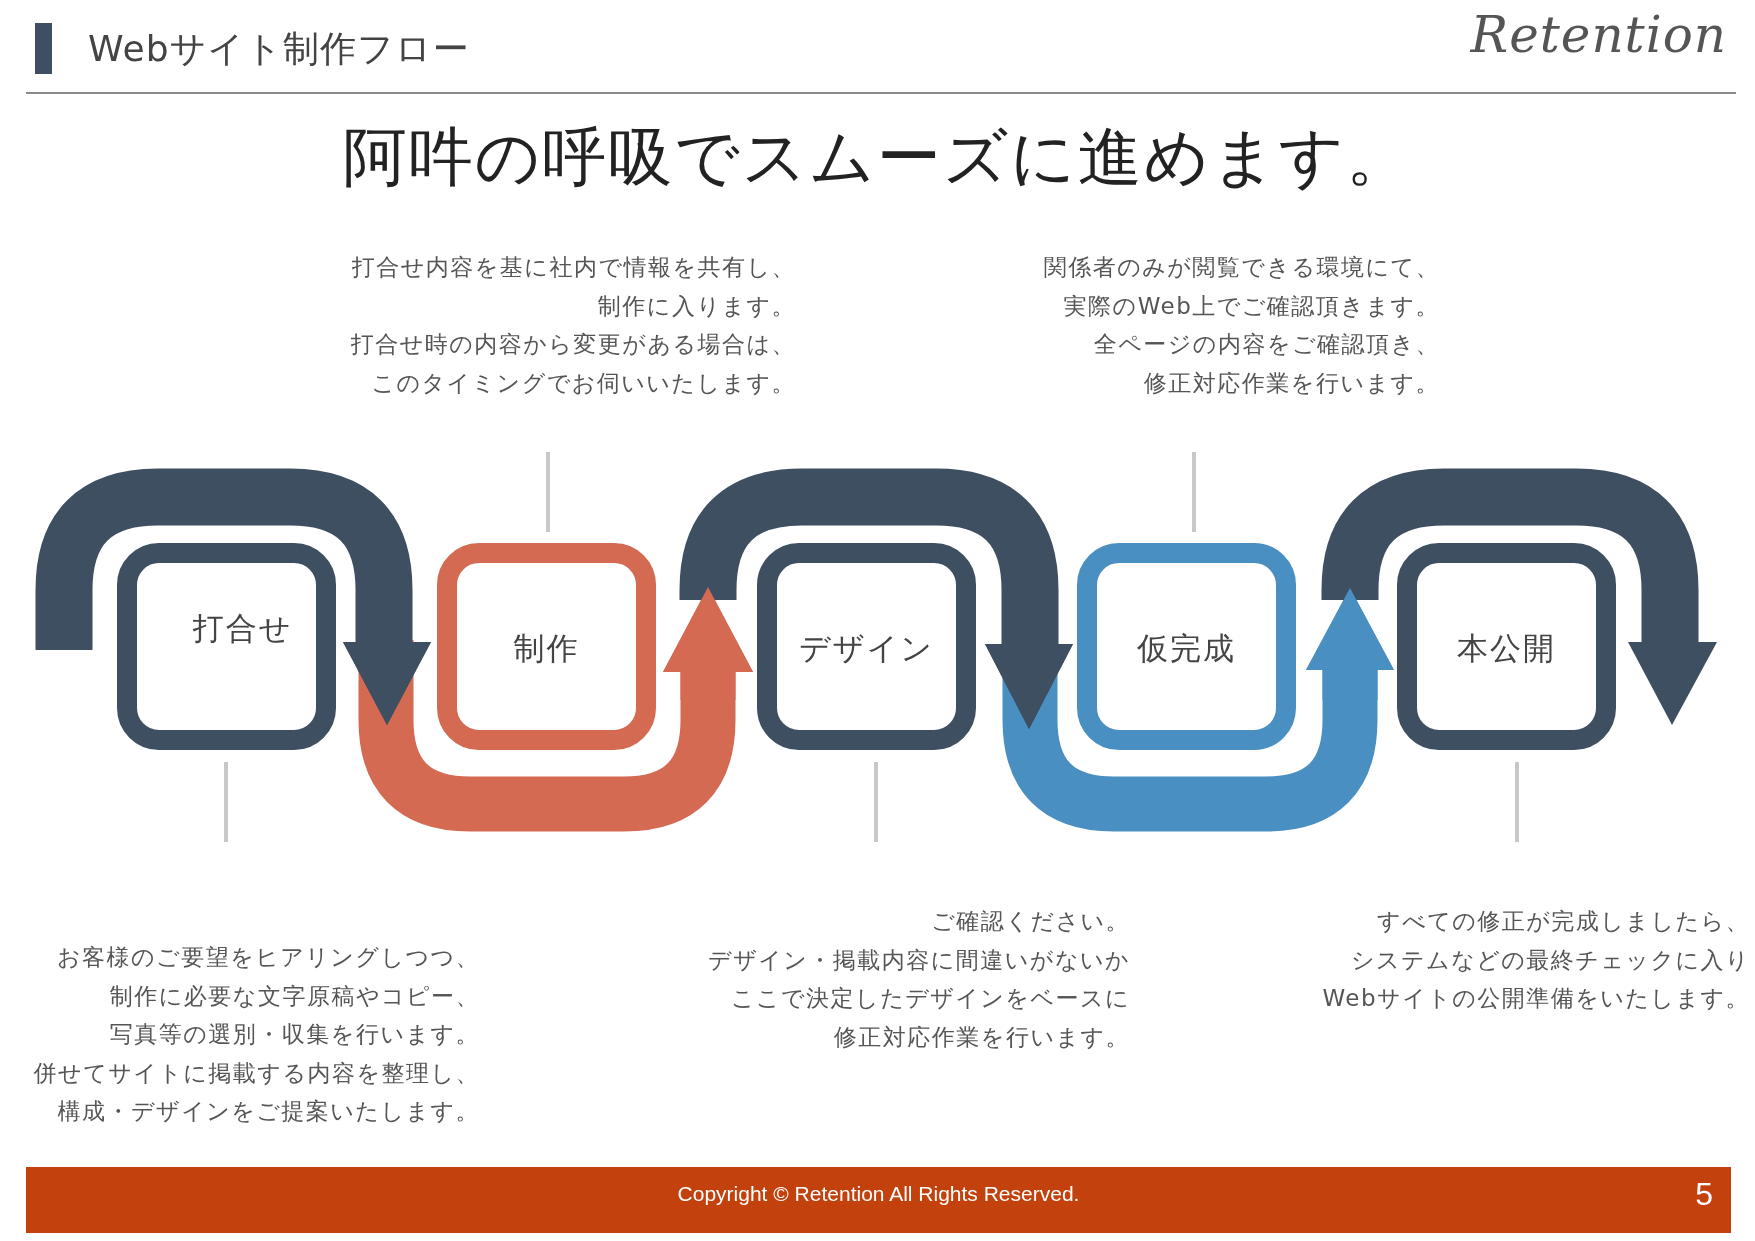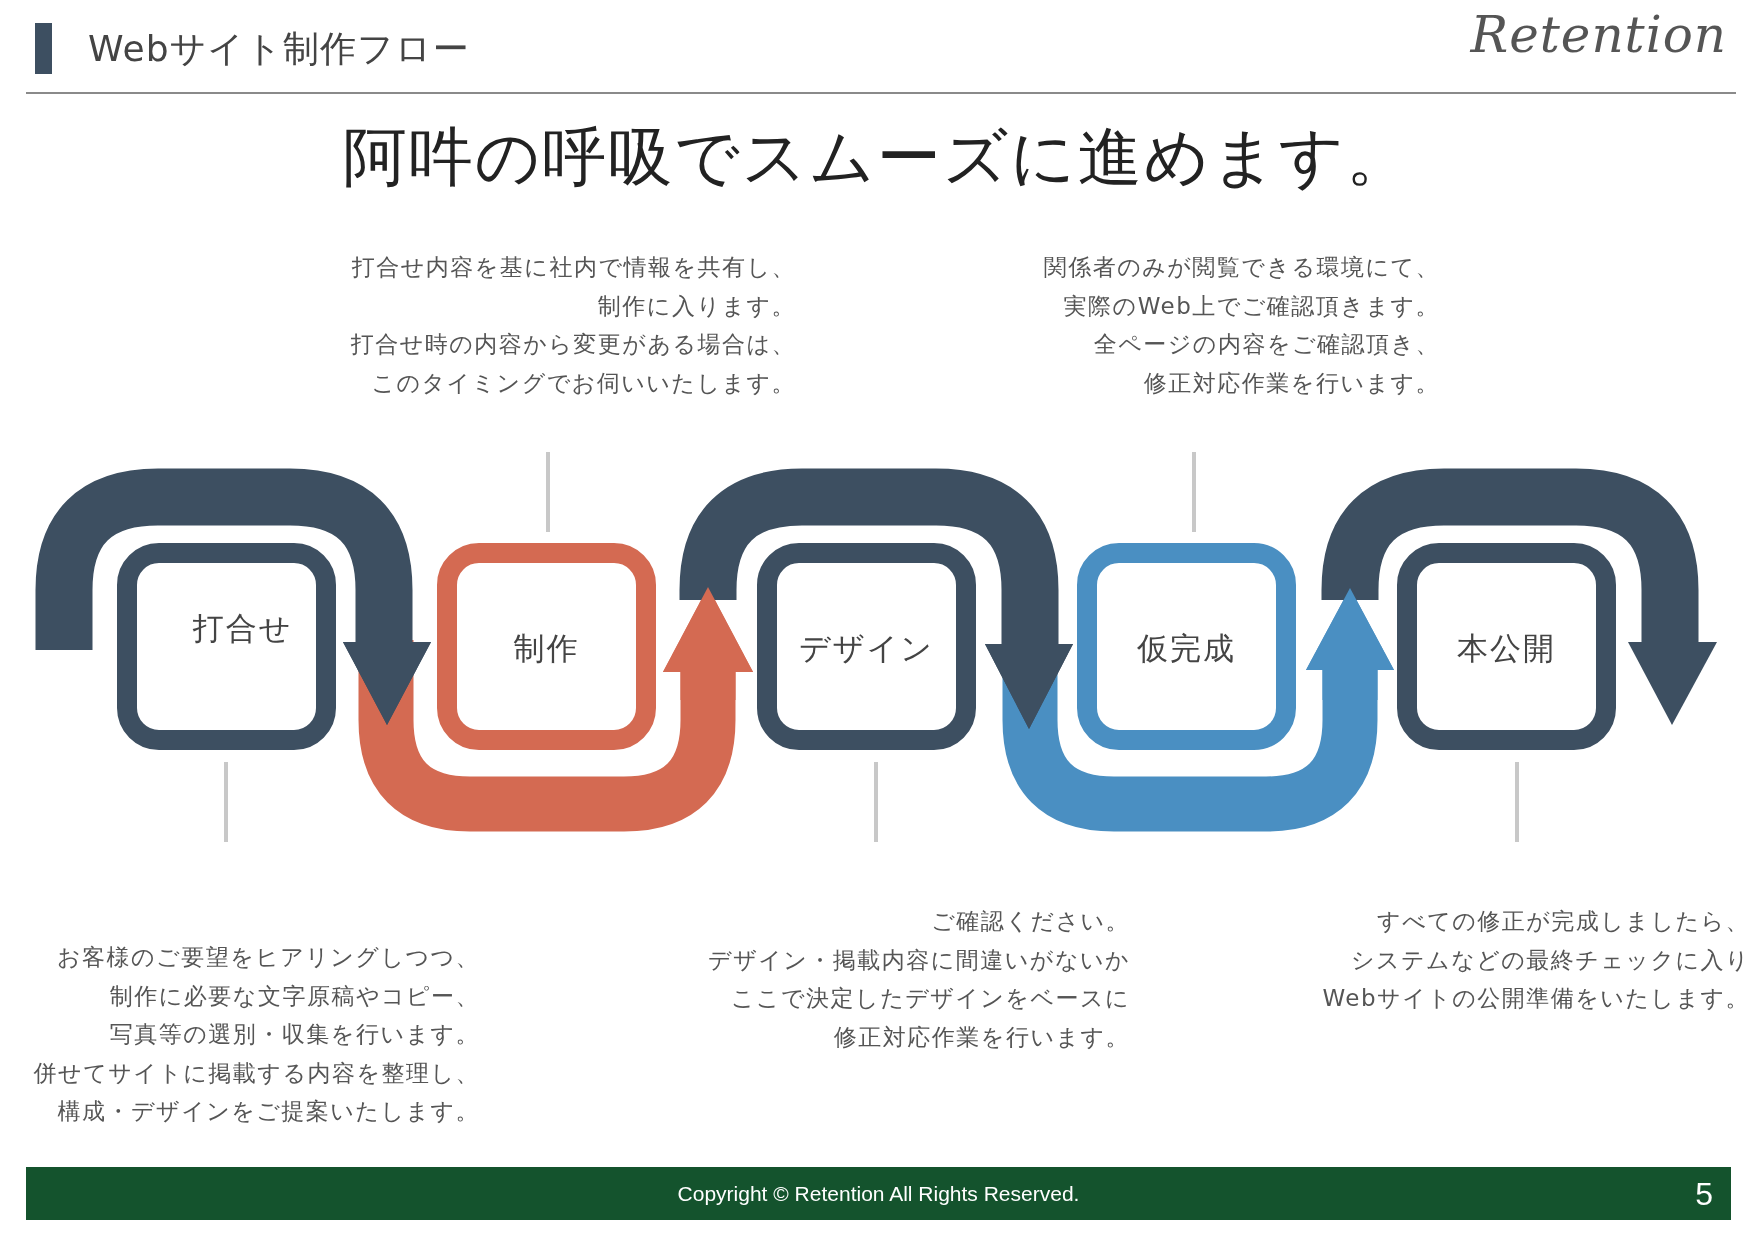--- a/index.html
+++ b/index.html
@@ -11,21 +11,21 @@
   }
   .header-bar { position: absolute; left: 35px; top: 23px; width: 17px; height: 51px; background: #3D4F61; }
   .header-title { position: absolute; left: 88px; top: 24px; font-size: 36px; color: #444; letter-spacing: 1px; line-height: 50px; white-space: nowrap; }
   .brand { position: absolute; right: 28px; top: 6px; font-family: "DejaVu Serif", serif; font-style: italic; font-size: 50px; color: #555; letter-spacing: 1px; white-space: nowrap; }
   .divider { position: absolute; left: 26px; top: 92px; width: 1710px; height: 2px; background: #8a8a8a; }
   .headline { position: absolute; left: 0; width: 1755px; top: 112px; text-align: center; font-size: 64px; color: #222; letter-spacing: 2px; line-height: 90px; white-space: nowrap; }
   .desc { position: absolute; text-align: right; font-size: 23px; line-height: 38.5px; color: #555; white-space: nowrap; letter-spacing: 1.5px; }
   .desc div { display: block; }
   #diagram { position: absolute; left: 0; top: 0; }
   .box-label { position: absolute; width: 219px; text-align: center; font-size: 31px; color: #444; line-height: 40px; letter-spacing: 2px; }
-  .footer { position: absolute; left: 26px; top: 1167px; width: 1705px; height: 53px; background: #14532d; }
+  .footer { position: absolute; left: 26px; top: 1167px; width: 1705px; height: 66px; background: #c2410c; }
   .footer-text { position: absolute; left: 0; width: 100%; top: 13px; text-align: center; color: #ffffff; font-family: "Liberation Sans", sans-serif; font-size: 21px; line-height: 28px; }
   .page-num { position: absolute; right: 18px; top: 8px; color: #ffffff; font-family: "Liberation Sans", sans-serif; font-size: 32px; line-height: 38px; }
 </style>
 </head>
 <body>
 
 <div class="header-bar"></div>
 <div class="header-title">Webサイト制作フロー</div>
 <div class="brand">Retention</div>
 <div class="divider"></div>

